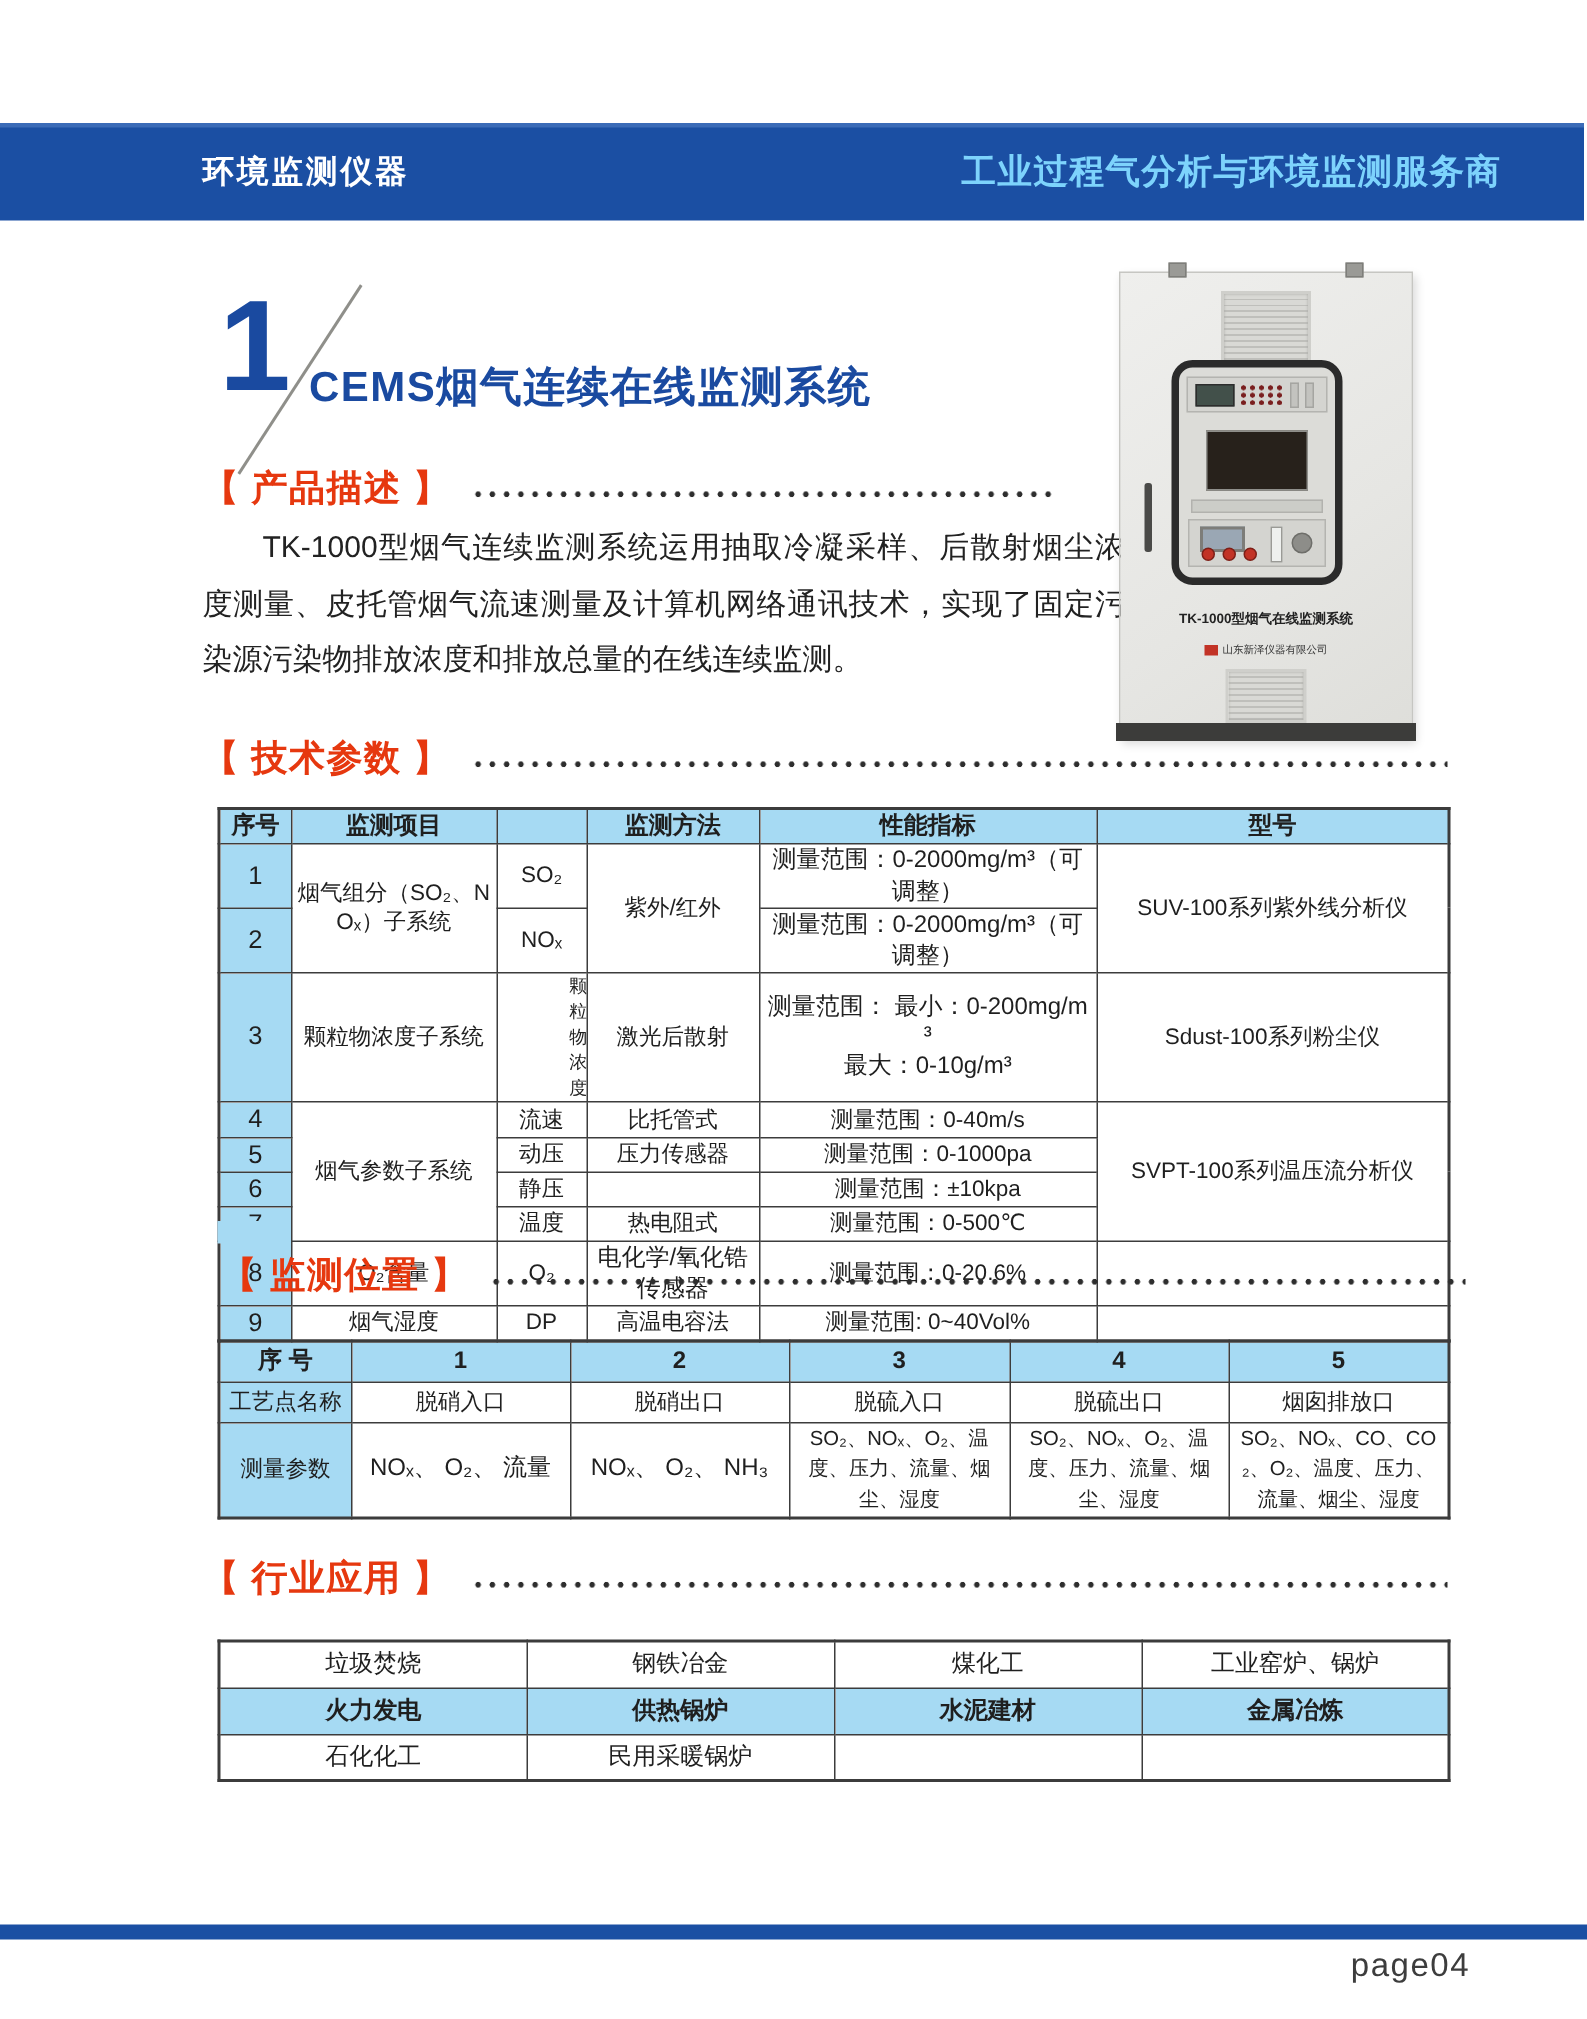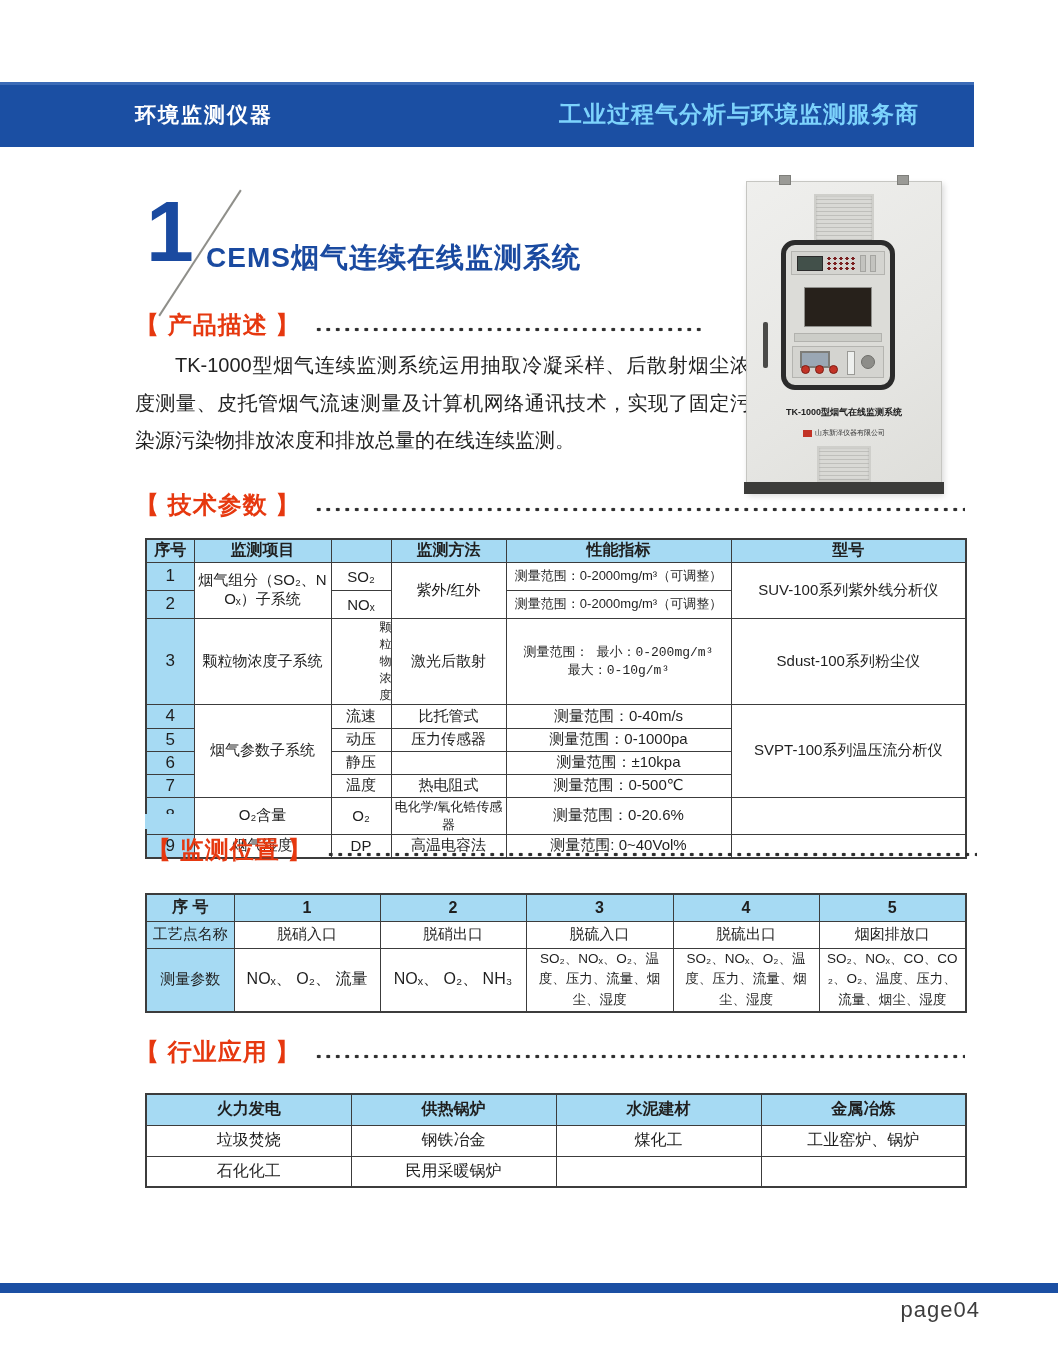--- a/index.html
+++ b/index.html
@@ -1,20 +1,20 @@
 <!DOCTYPE html>
 <html><head>
 <meta charset="utf-8">
 <style>
   html,body{margin:0;padding:0;background:#ffffff;}
   .page{position:relative;width:1058px;height:1346px;background:#ffffff;overflow:hidden;
         font-family:"Liberation Sans","DejaVu Sans",sans-serif;color:#1f1f1f;}
 
   
-  .top-band{position:absolute;left:0;top:82px;width:974px;height:65px;background:#1b4fa3;
+  .top-band{position:absolute;left:0;top:82px;width:1056px;height:65px;background:#1b4fa3;
             box-shadow:inset 0 3px 0 rgba(120,160,220,.35);}
   .band-left{position:absolute;left:135px;top:0;line-height:65px;color:#fff;font-weight:bold;font-size:21px;letter-spacing:2px;}
   .band-right{position:absolute;right:55px;top:0;line-height:65px;color:#7dd3fc;font-weight:bold;font-size:23px;letter-spacing:1px;}
 
   
   .big-num{position:absolute;left:146px;top:188px;font-size:86px;font-weight:bold;color:#1a4aa0;line-height:1;}
   .slash{position:absolute;left:199px;top:178px;width:2px;height:150px;background:#8f8f8a;transform:rotate(33deg);}
   .prod-title{position:absolute;left:206px;top:239px;margin:0;font-size:28px;font-weight:bold;color:#1a4aa0;letter-spacing:1px;}
 
   
@@ -69,22 +69,22 @@
   
   table{border-collapse:collapse;table-layout:fixed;position:absolute;}
   td,th{border:1px solid #3c3c3c;text-align:center;vertical-align:middle;padding:0 3px;
         font-size:15px;color:#1f1f1f;overflow:hidden;word-break:break-all;}
   th{font-weight:bold;font-size:16px;}
   .c-blue{background:#a6daf3;}
 
   .tech-table{left:145px;top:538px;width:820px;border:2px solid #3c3c3c;}
   .tech-table .no{font-size:17px;}
   .f12{font-size:12px;padding-left:48px;}
-  .f13{font-size:13px;}
-  .perf2{display:block;font-family:Liberation Mono, monospace;}
+  .f13{font-size:16px;}
+  .perf2{display:block;}
   .tech-stub{position:absolute;left:145px;top:814px;width:49px;height:15px;background:#a6daf3;}
 
   .pos-table{left:145px;top:893px;width:820px;border:2px solid #3c3c3c;}
   .pos-table .params{font-size:13.5px;line-height:1.55;}
   .pos-table .params-big{font-size:16px;}
 
   .ind-table{left:145px;top:1093px;width:820px;border:2px solid #3c3c3c;}
   .ind-table td,.ind-table th{font-size:16px;}
 
   
@@ -284,32 +284,32 @@
 
   <table class="ind-table">
     <colgroup>
         <col style="width:205px">
         <col style="width:205px">
         <col style="width:205px">
         <col style="width:205px">
       </colgroup>
     <tbody>
         <tr style="height:31px">
+      <td>垃圾焚烧</td>
+      <td>钢铁冶金</td>
+      <td>煤化工</td>
+      <td>工业窑炉、锅炉</td>
+    </tr>
+    <tr style="height:31px">
       <th class="c-blue">火力发电</th>
       <th class="c-blue">供热锅炉</th>
       <th class="c-blue">水泥建材</th>
       <th class="c-blue">金属冶炼</th>
     </tr>
     <tr style="height:31px">
-      <td>垃圾焚烧</td>
-      <td>钢铁冶金</td>
-      <td>煤化工</td>
-      <td>工业窑炉、锅炉</td>
-    </tr>
-    <tr style="height:31px">
       <td>石化化工</td>
       <td>民用采暖锅炉</td>
       <td></td>
       <td></td>
     </tr>
   </tbody>
     </table>
 
   <div class="footer-bar"></div>
   <div class="page-num">page04</div>

